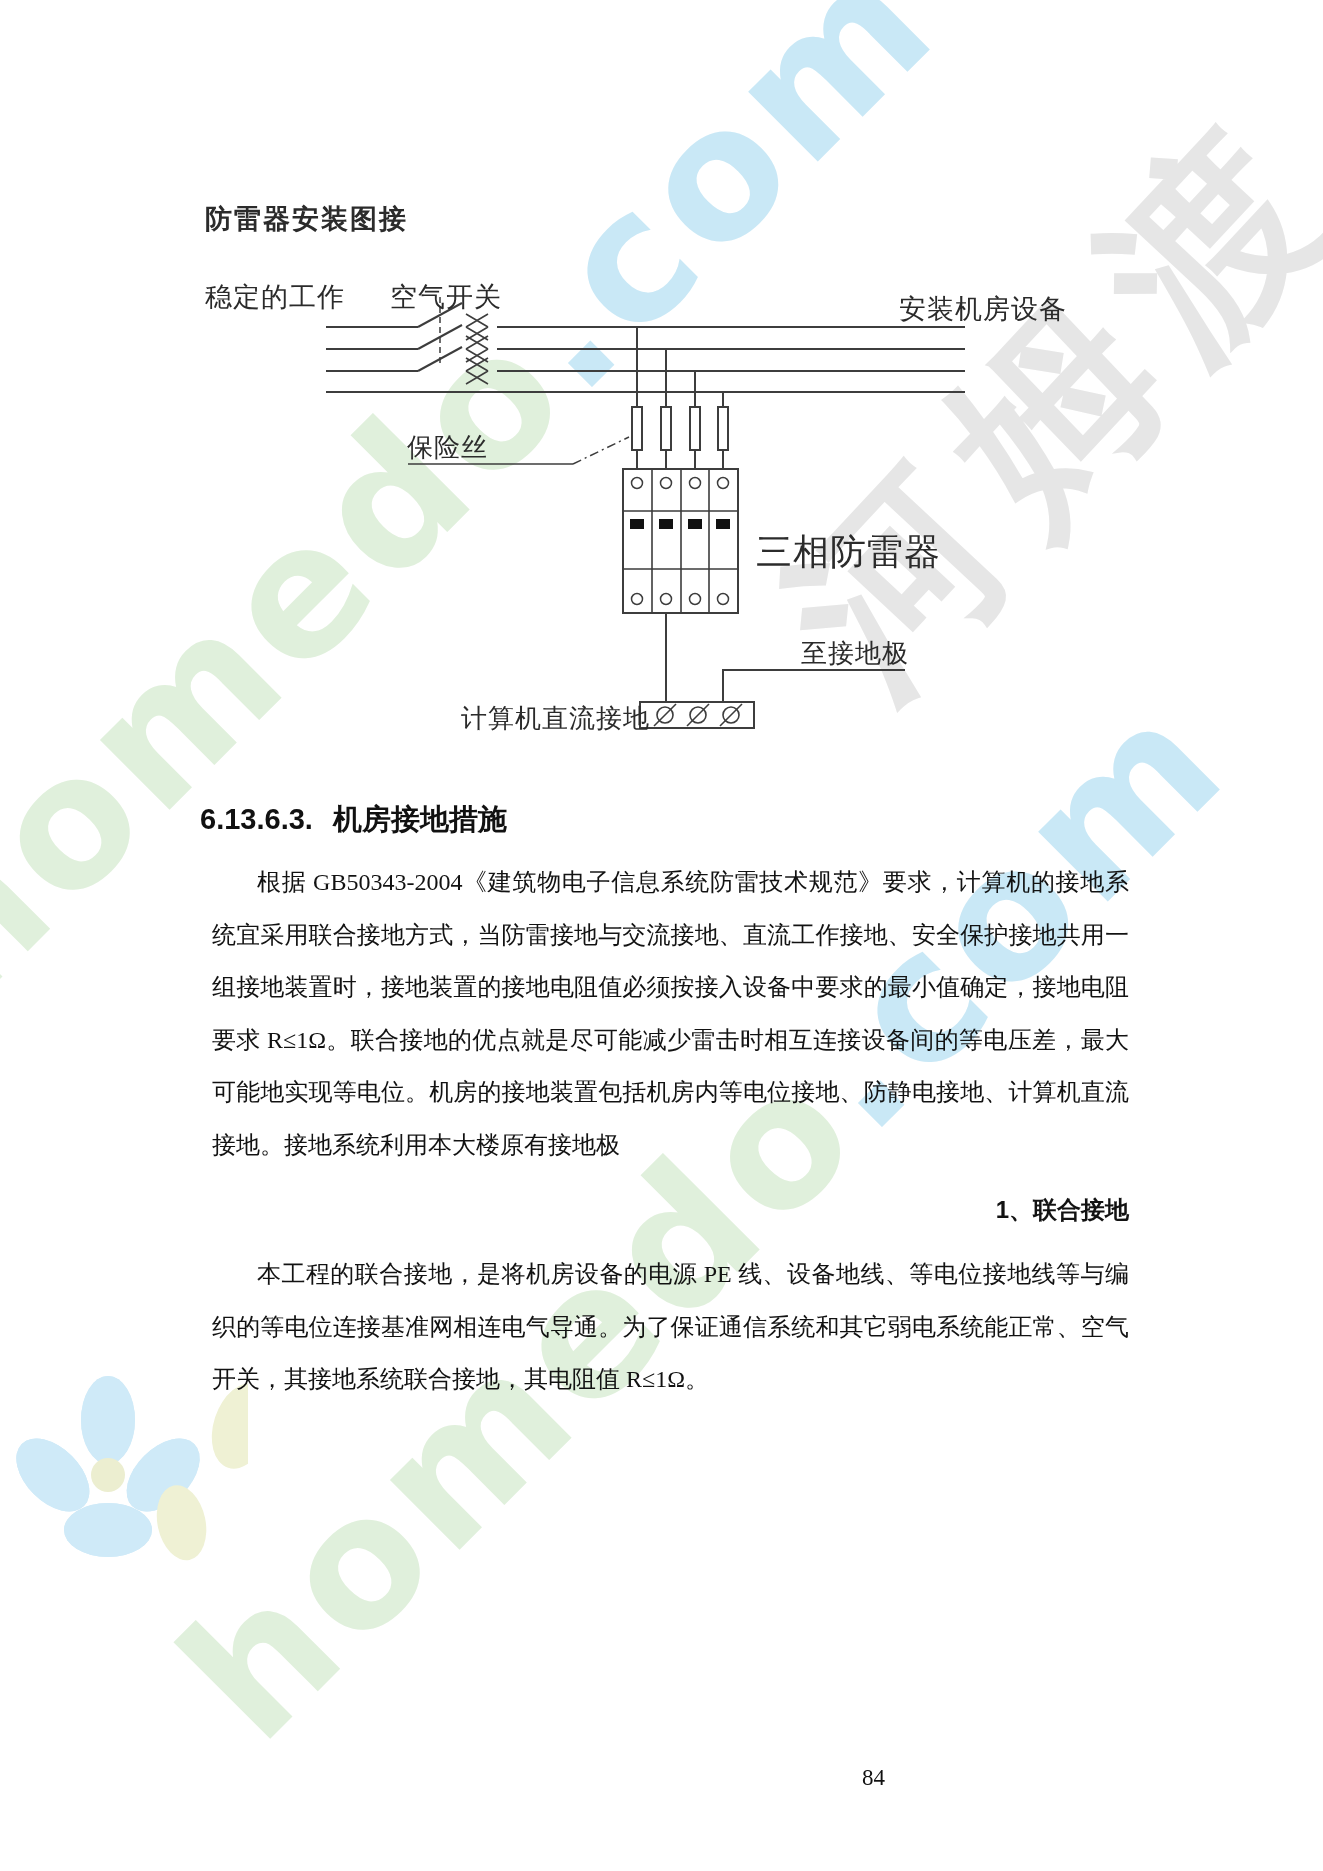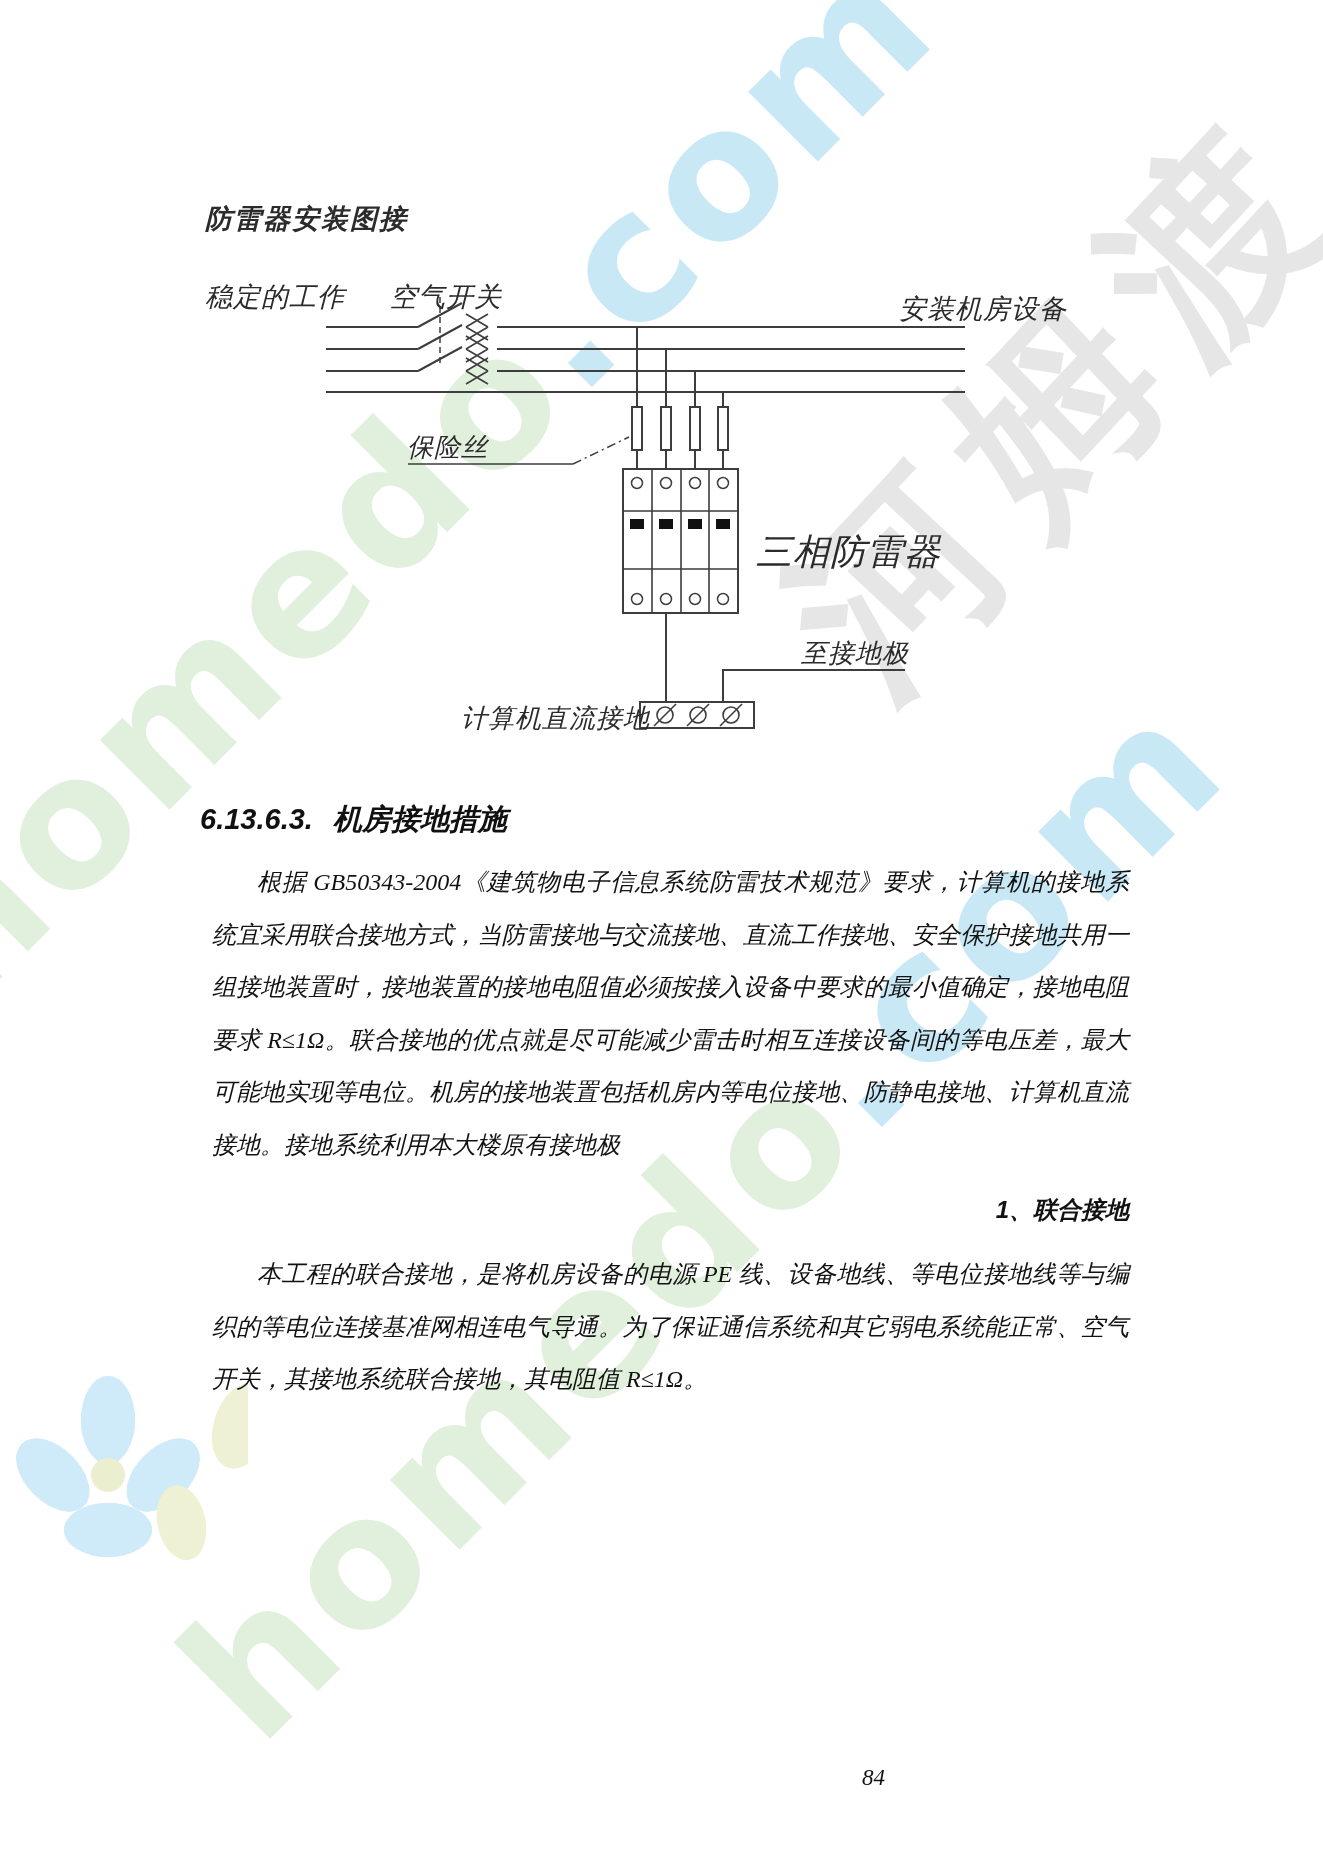--- a/index.html
+++ b/index.html
@@ -10,21 +10,21 @@
   
   .wm-layer{position:absolute;inset:0;z-index:0;}
   .wm{position:absolute;white-space:nowrap;font-family:"DejaVu Sans",sans-serif;
       font-weight:bold;transform-origin:0 100%;}
   .wm-latin{font-size:180px;line-height:210px;letter-spacing:8px;transform:rotate(-45deg);}
   .wm-cn{font-size:200px;line-height:250px;letter-spacing:30px;transform:rotate(-47deg);}
   .wm-green{color:#e0f0dc;}
   .wm-cyan{color:#c9e8f6;}
   .wm-gray{color:#e6e6e6;}
   
-  .content{position:absolute;inset:0;z-index:1;font-style:italic;}
+  .content{position:absolute;inset:0;z-index:1;}
   .dlabel{position:absolute;color:#2b2b2b;font-weight:500;white-space:nowrap;
           font-family:"Liberation Sans",sans-serif;}
   .diagram-title{left:205px;top:201px;font-size:27px;font-weight:600;letter-spacing:2px;}
   .lbl-main-power{left:205px;top:279px;font-size:27px;letter-spacing:1px;}
   .lbl-air-switch{left:390px;top:279px;font-size:27px;letter-spacing:1px;}
   .lbl-room-equipment{left:899px;top:291px;font-size:27px;letter-spacing:1px;}
   .lbl-fuse{left:407px;top:430px;font-size:26px;letter-spacing:1px;}
   .lbl-spd{left:756px;top:528px;font-size:36px;letter-spacing:1px;}
   .lbl-to-ground{left:801px;top:636px;font-size:26px;letter-spacing:1px;}
   .lbl-busbar{left:461px;top:701px;font-size:26px;letter-spacing:1px;}

